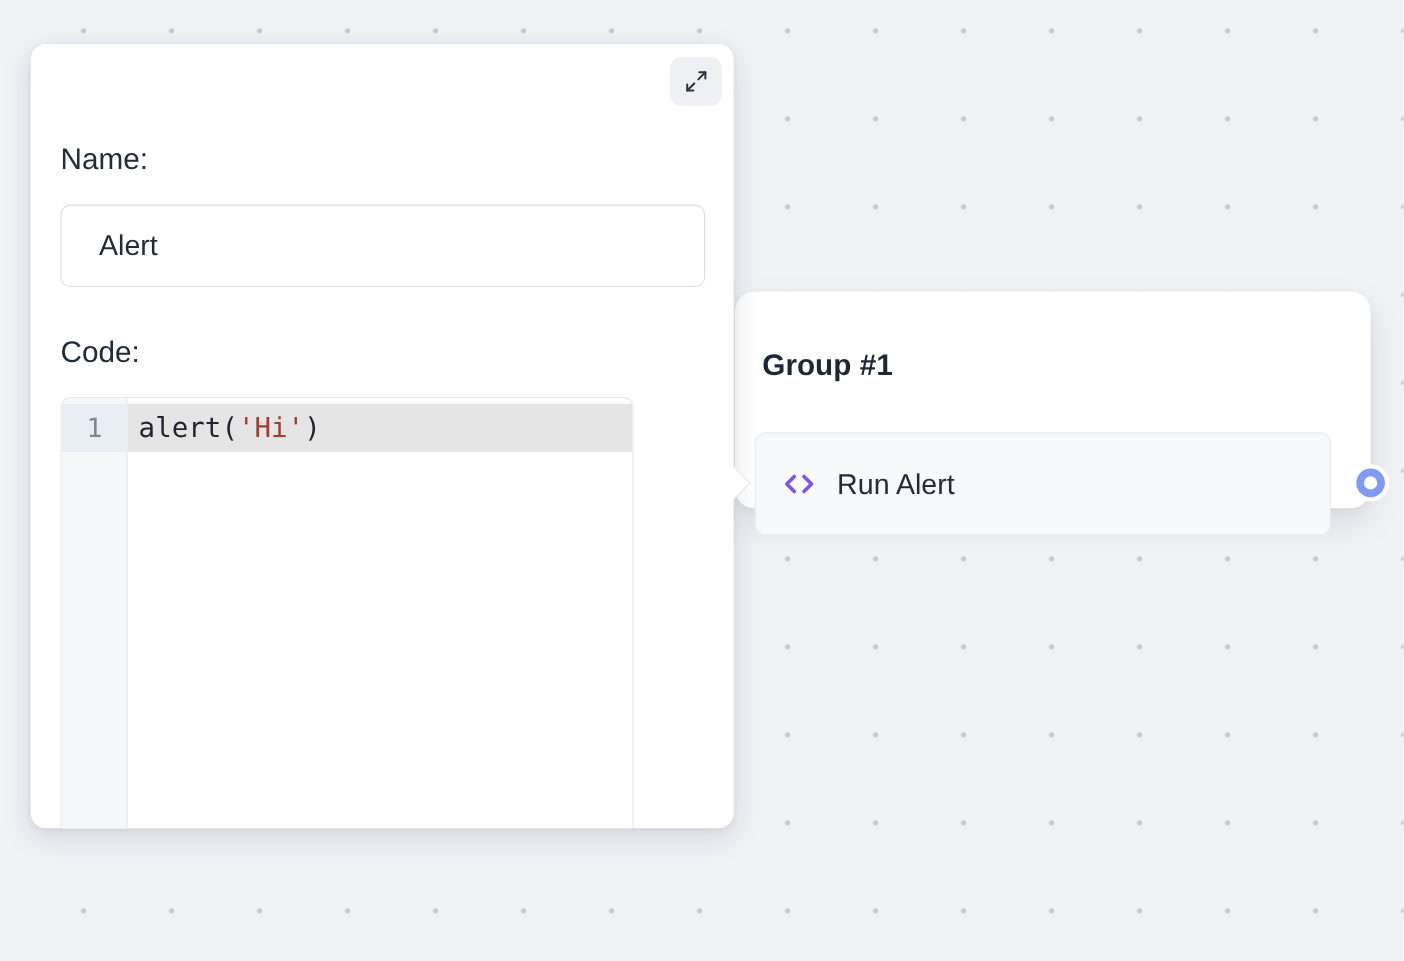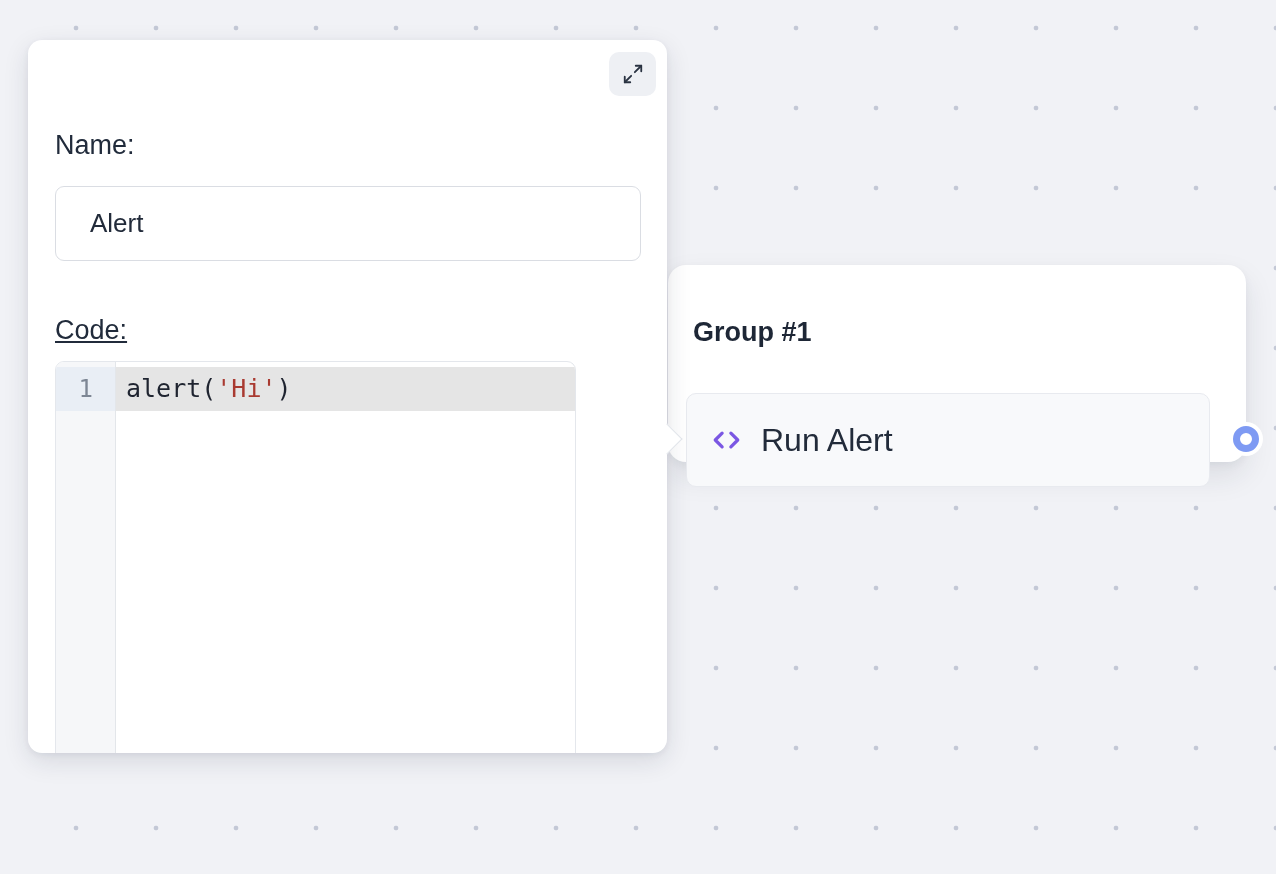--- a/index.html
+++ b/index.html
@@ -33,21 +33,21 @@
   .flow-node {
     position: absolute; left: 18px; top: 128px;
     width: 524px; height: 94px;
     background: #f8f9fb;
     border: 1px solid #e8eaef;
     border-radius: 10px;
     display: flex; align-items: center;
     padding-left: 23px; gap: 18px;
     cursor: pointer;
   }
-  .flow-node .label { font-size: 32px; color: #222b3a; }
+  .flow-node .label { font-size: 26px; color: #222b3a; }
 
   
   .handle-outer {
     position: absolute; left: 1229px; top: 422px;
     width: 34px; height: 34px; border-radius: 50%;
     background: #ffffff;
     display: flex; align-items: center; justify-content: center;
     z-index: 2; cursor: crosshair;
   }
   .handle-ring {
@@ -80,21 +80,21 @@
     width: 47px; height: 44px;
     background: #eef0f4; border: none; border-radius: 10px;
     display: flex; align-items: center; justify-content: center;
     cursor: pointer;
   }
   .field-label {
     position: absolute; left: 27px;
     font-size: 27px; color: #212b3b;
   }
   .name-label { top: 90px; }
-  .code-label { top: 275px; text-decoration: underline; }
+  .code-label { top: 265px; }
   .name-input {
     position: absolute; left: 27px; top: 146px;
     width: 586px; height: 75px;
     border: 1px solid #dadde3; border-radius: 9px;
     background: #ffffff;
     font-family: "Liberation Sans", "DejaVu Sans", sans-serif;
     font-size: 26px; color: #222b3a;
     padding: 0 11px 0 34px; outline: none;
   }
 

